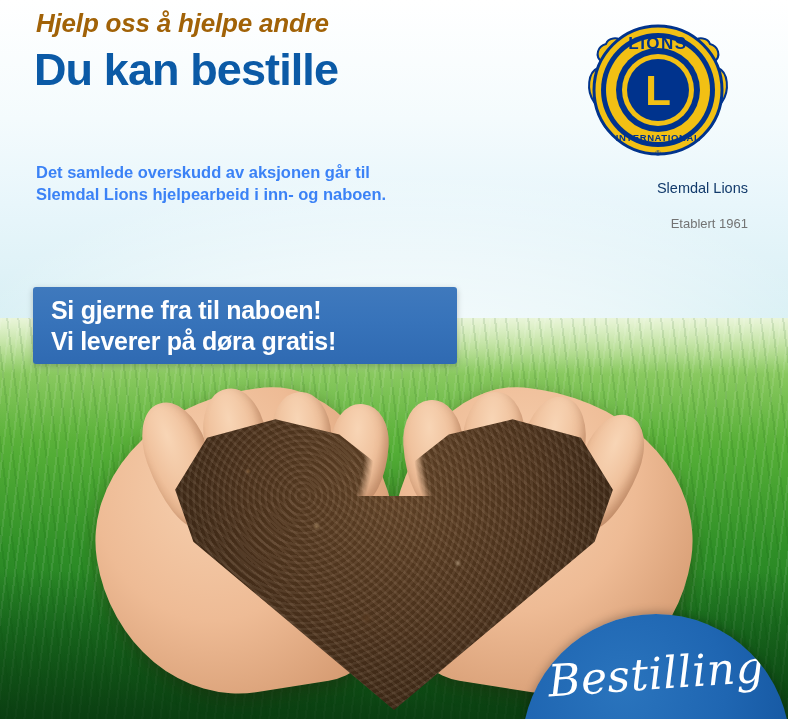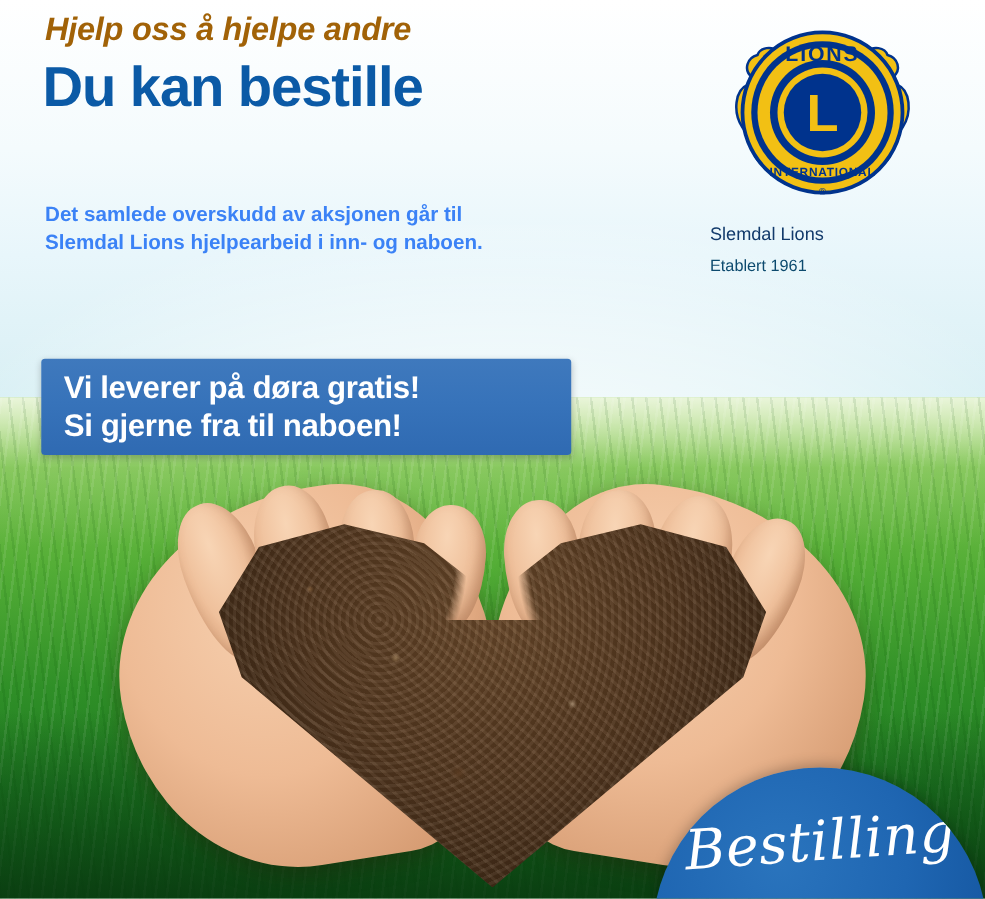--- a/index.html
+++ b/index.html
@@ -191,38 +191,38 @@
     letter-spacing: -0.3px;
     white-space: nowrap;
   }
 
   
   .logo-wrap {
     position: absolute;
     left: 568px;
     top: 10px;
     width: 180px;
-    text-align: left;
+    text-align: right;
   }
   .lions-emblem {
     position: relative;
     width: 160px;
     height: 160px;
     margin: 0 auto;
   }
   .logo-caption {
     margin-top: 10px;
     font-weight: normal;
     font-size: 14.5px;
     color: #123a6b;
   }
   .logo-sub {
-    margin-top: 9px;
+    margin-top: 20px;
     font-size: 13px;
-    color: #0c4a6e;
+    color: #737373;
   }
 
   
   .order-circle {
     position: absolute;
     left: 522px;
     top: 614px;
     width: 268px;
     height: 268px;
     border-radius: 50%;
@@ -278,22 +278,22 @@
       <span>Du kan bestille</span><br>
       <br>
     </h1>
     <p class="subtext">
       <span>Det samlede overskudd av aksjonen går til</span><br>
       <span>Slemdal Lions hjelpearbeid i inn- og naboen.</span>
     </p>
   </div>
 
   <div class="callout">
+    <div class="callout-line">Si gjerne fra til naboen!</div>
     <div class="callout-line">Vi leverer på døra gratis!</div>
-    <div class="callout-line">Si gjerne fra til naboen!</div>
   </div>
 
   <div class="logo-wrap">
     <div class="lions-emblem">
       <svg width="160" height="160" viewBox="0 0 160 160" aria-hidden="true">
 
         <g fill="#f2c014" stroke="#00338d" stroke-width="2">
           <path d="M20 58 C10 62 8 80 16 92 C22 101 34 104 40 98 L40 60 Z"></path>
           <path d="M140 58 C150 62 152 80 144 92 C138 101 126 104 120 98 L120 60 Z"></path>
           <path d="M24 52 C16 46 20 36 28 34 C30 28 40 26 44 32 L40 60 Z"></path>

